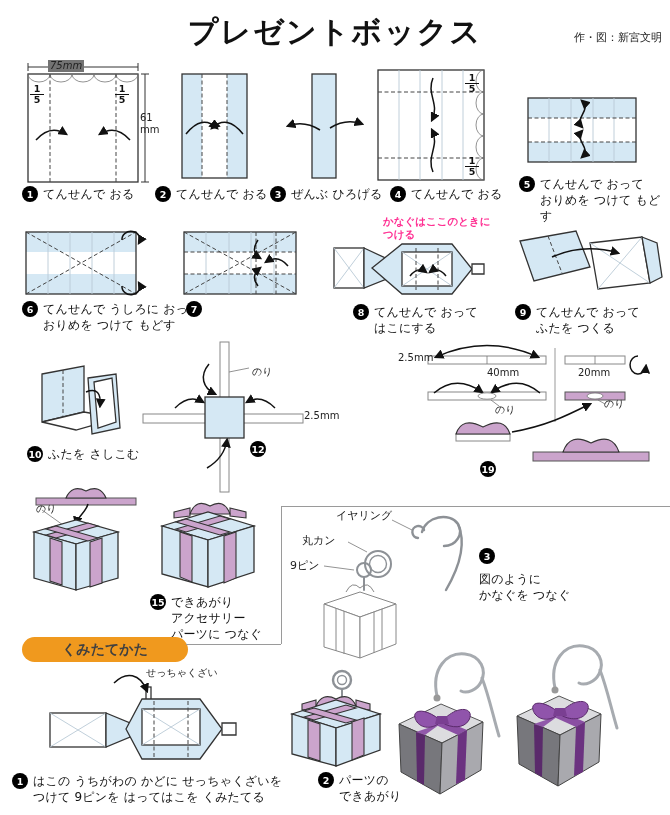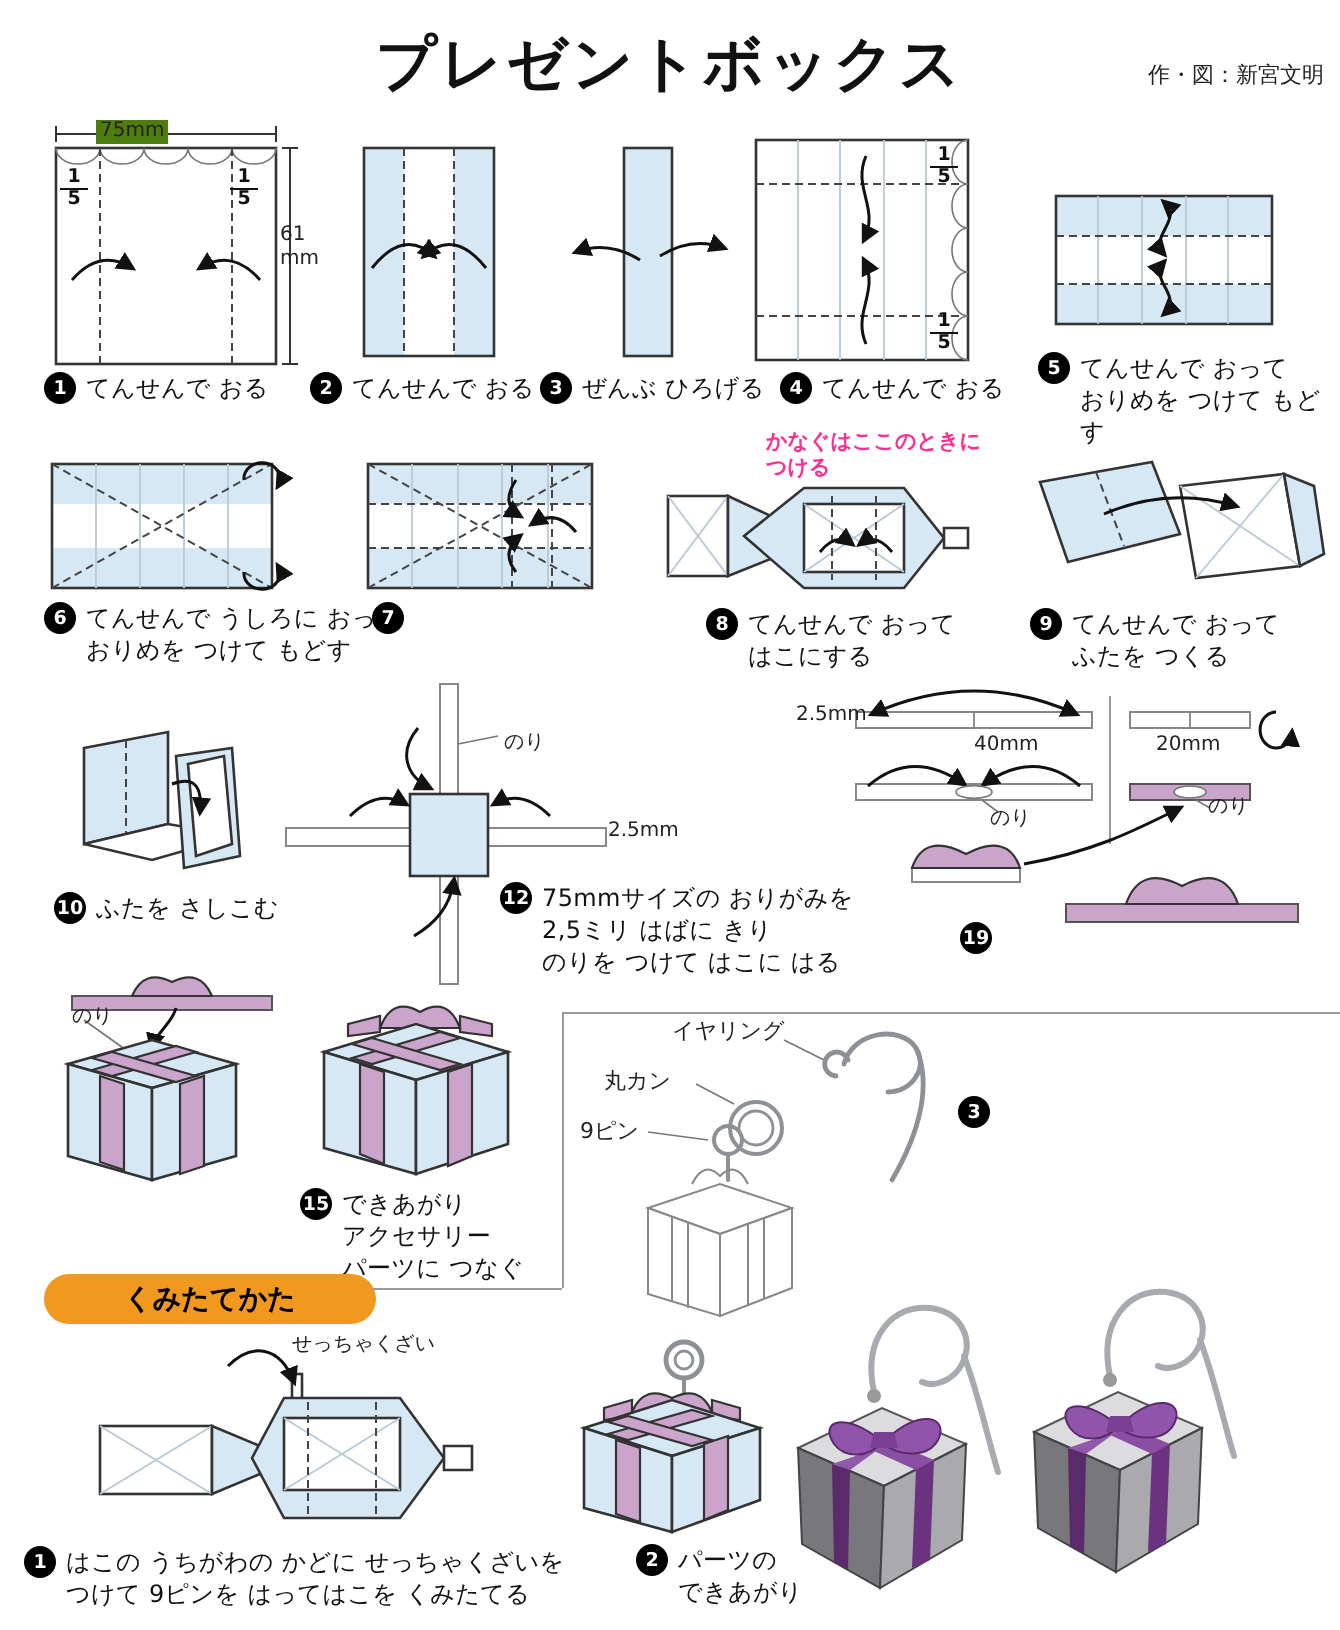--- a/index.html
+++ b/index.html
@@ -3,36 +3,36 @@
 <meta charset="utf-8">
 <style>
   html,body{margin:0;padding:0;background:#fff;}
   #page{position:relative;width:670px;height:815px;background:#fff;overflow:hidden;
         font-family:"DejaVu Sans","Liberation Sans",sans-serif;color:#111;}
   #title{position:absolute;left:0;top:12px;width:100%;text-align:center;
          font-size:30px;font-weight:bold;letter-spacing:2px;}
   #credit{position:absolute;right:8px;top:30px;font-size:11px;color:#222;}
   svg.diag{position:absolute;overflow:visible;}
   .lbl{position:absolute;font-size:10px;color:#222;white-space:pre-line;line-height:1.18;}
-  .lbl.bg{background:#4d7c0f;padding:0 2px;}
+  .lbl.bg{background:#737373;padding:0 2px;font-style:italic;}
   .lbl.md{font-size:11px;}
   .note{position:absolute;color:#ff2f92;font-size:10.5px;font-weight:bold;
         line-height:1.25;white-space:pre-line;}
   .cap{position:absolute;display:flex;gap:5px;align-items:flex-start;}
   .cap.col{flex-direction:column;gap:7px;}
   .cap .txt{white-space:pre-line;font-size:12px;line-height:1.35;letter-spacing:.2px;}
   .badge{flex:none;width:16px;height:16px;border-radius:50%;background:#000;color:#fff;
          font-size:9.5px;font-weight:bold;display:inline-flex;align-items:center;
          justify-content:center;}
   .badge.mini{width:13px;height:13px;font-size:8px;vertical-align:-2px;}
   .frac{position:absolute;width:14px;text-align:center;font-size:9.5px;font-weight:bold;
         line-height:1.05;color:#111;}
   .frac .den{border-top:1.2px solid #111;display:block;}
   .pill{position:absolute;background:#f0991e;border-radius:13px;display:flex;
-        align-items:center;justify-content:center;font-weight:bold;font-size:14px;color:#000000;}
+        align-items:center;justify-content:center;font-weight:bold;font-size:14px;color:#404040;}
   .pline{position:absolute;border-top:1px solid #9a9a9a;}
   .pline.v{border-top:none;border-left:1px solid #9a9a9a;}
   
   .wh{fill:#fff;stroke:#333;stroke-width:1.3px;}
   .blue{fill:#d5e8f4;stroke:#333;stroke-width:1.3px;}
   .bluef{fill:#d5e8f4;stroke:none;}
   .pink{fill:#cba4cc;stroke:#333;stroke-width:1.1px;}
   .pinkf{fill:#cba4cc;stroke:#555;stroke-width:1px;}
   .ol{fill:none;stroke:#333;stroke-width:1.3px;}
   .dash{fill:none;stroke:#444;stroke-width:1px;stroke-dasharray:4 2.5;}
@@ -265,23 +265,20 @@
       <path class="arrow" d="M32,66 Q46,52 60,60"></path>
       <path class="arrow" d="M132,66 Q118,52 104,60"></path>
       <path class="arrow" d="M64,126 C74,120 82,112 84,98"></path>
     </g>
     <line class="thin2" x1="86" y1="30" x2="106" y2="26"></line>
   </svg>
   <span class="lbl" style="left:252px;top:366px">のり</span>
   <span class="lbl" style="left:304px;top:410px">2.5mm</span>
   <div class="cap" style="left:250px;top:441px">
     <span class="badge">12</span>
-    <span class="txt">75mmサイズの おりがみを
-2,5ミリ はばに きり
-のりを つけて はこに はる</span>
   </div>
 
   <svg class="diag" style="left:398px;top:346px" width="272" height="148" viewBox="0 0 272 148">
     <rect class="grayrect" x="30" y="10" width="118" height="8"></rect>
     <path class="arrow2" d="M38,11 Q89,-12 140,11"></path>
     <line class="thin2" x1="89" y1="10" x2="89" y2="18"></line>
     <rect class="grayrect" x="30" y="46" width="118" height="8"></rect>
     <g>
       <path class="arrow" d="M36,47 Q58,28 84,46"></path>
       <path class="arrow" d="M142,47 Q120,28 94,46"></path>
@@ -382,20 +379,22 @@
       <line class="sketchl" x1="64" y1="103" x2="64" y2="146"></line>
       <line class="sketchl" x1="94" y1="104" x2="94" y2="145"></line>
       <line class="sketchl" x1="102" y1="101" x2="102" y2="141"></line>
     </g>
   </svg>
   <span class="lbl md" style="left:336px;top:510px">イヤリング</span>
   <span class="lbl md" style="left:302px;top:535px">丸カン</span>
   <span class="lbl md" style="left:290px;top:560px">9ピン</span>
   <div class="cap col" style="left:479px;top:548px">
     <span class="badge">3</span>
+    <span class="txt">図のように
+かなぐを つなぐ</span>
   </div>
 
   <svg class="diag" style="left:30px;top:663px" width="240" height="108" viewBox="0 0 240 108">
     <rect class="wh" x="116" y="24" width="5" height="14"></rect>
     <path class="arrow" d="M84,20 C96,8 110,10 117,28"></path>
     <rect class="wh" x="20" y="50" width="56" height="34"></rect>
     <line class="thin" x1="20" y1="50" x2="76" y2="84"></line>
     <line class="thin" x1="20" y1="84" x2="76" y2="50"></line>
     <polygon class="blue" points="76,50 100,60 100,74 76,84"></polygon>
     <polygon class="blue" points="96,66 112,36 170,36 192,66 170,96 112,96"></polygon>

